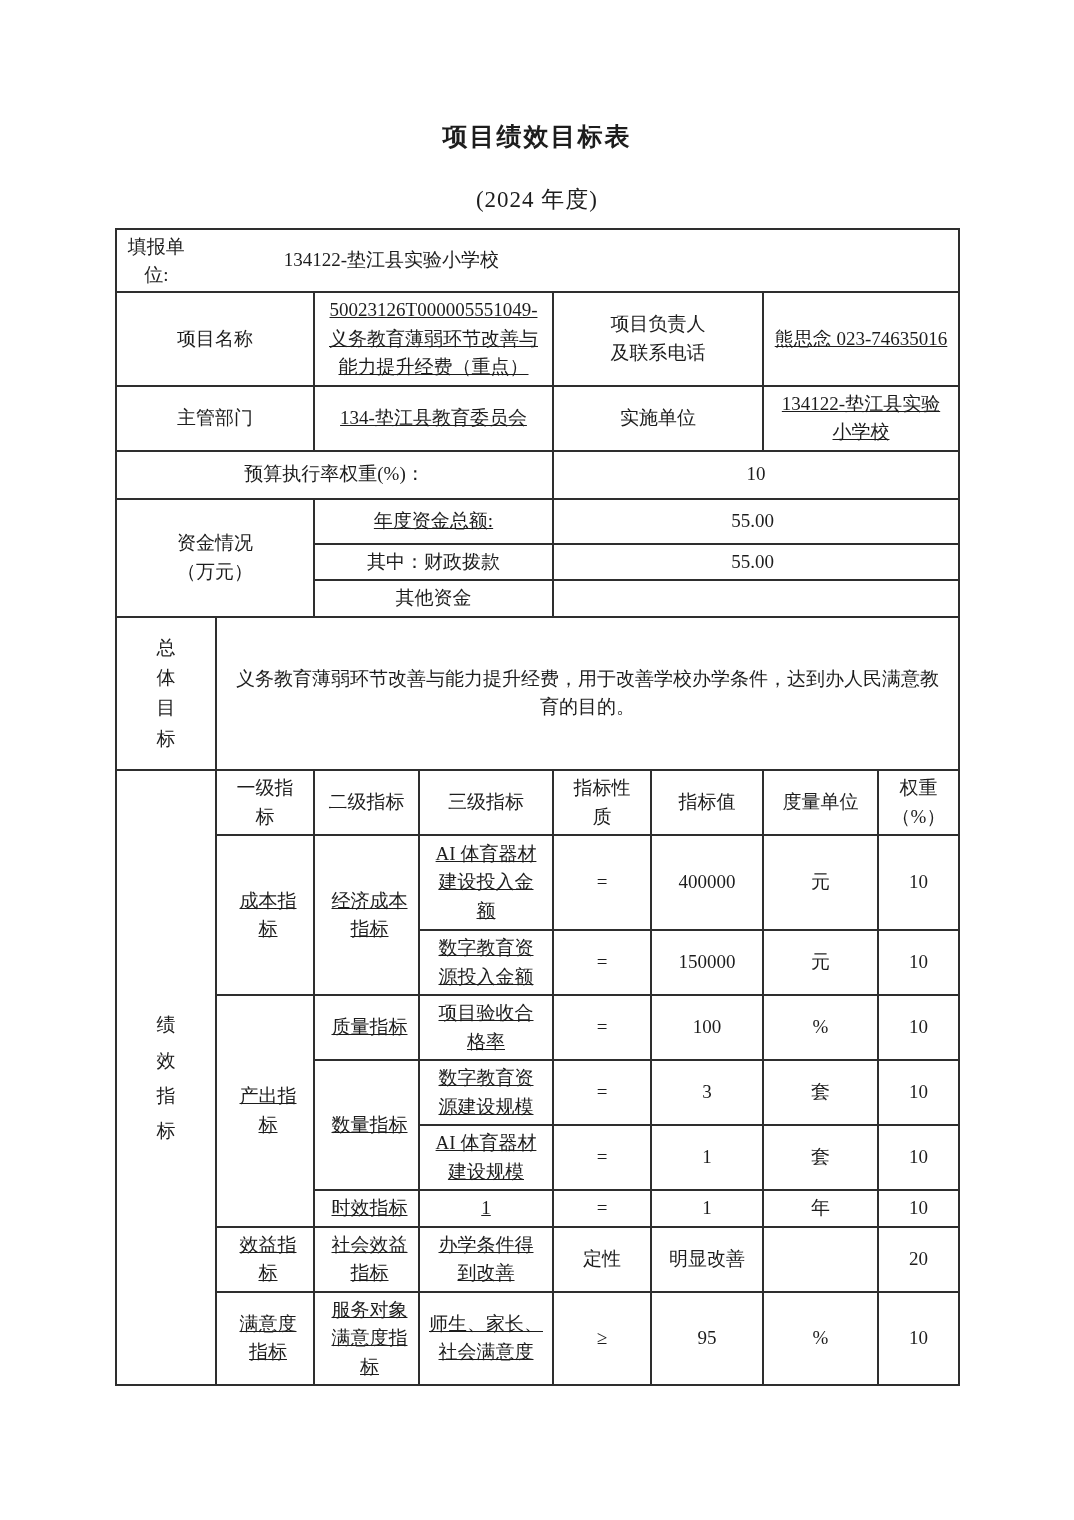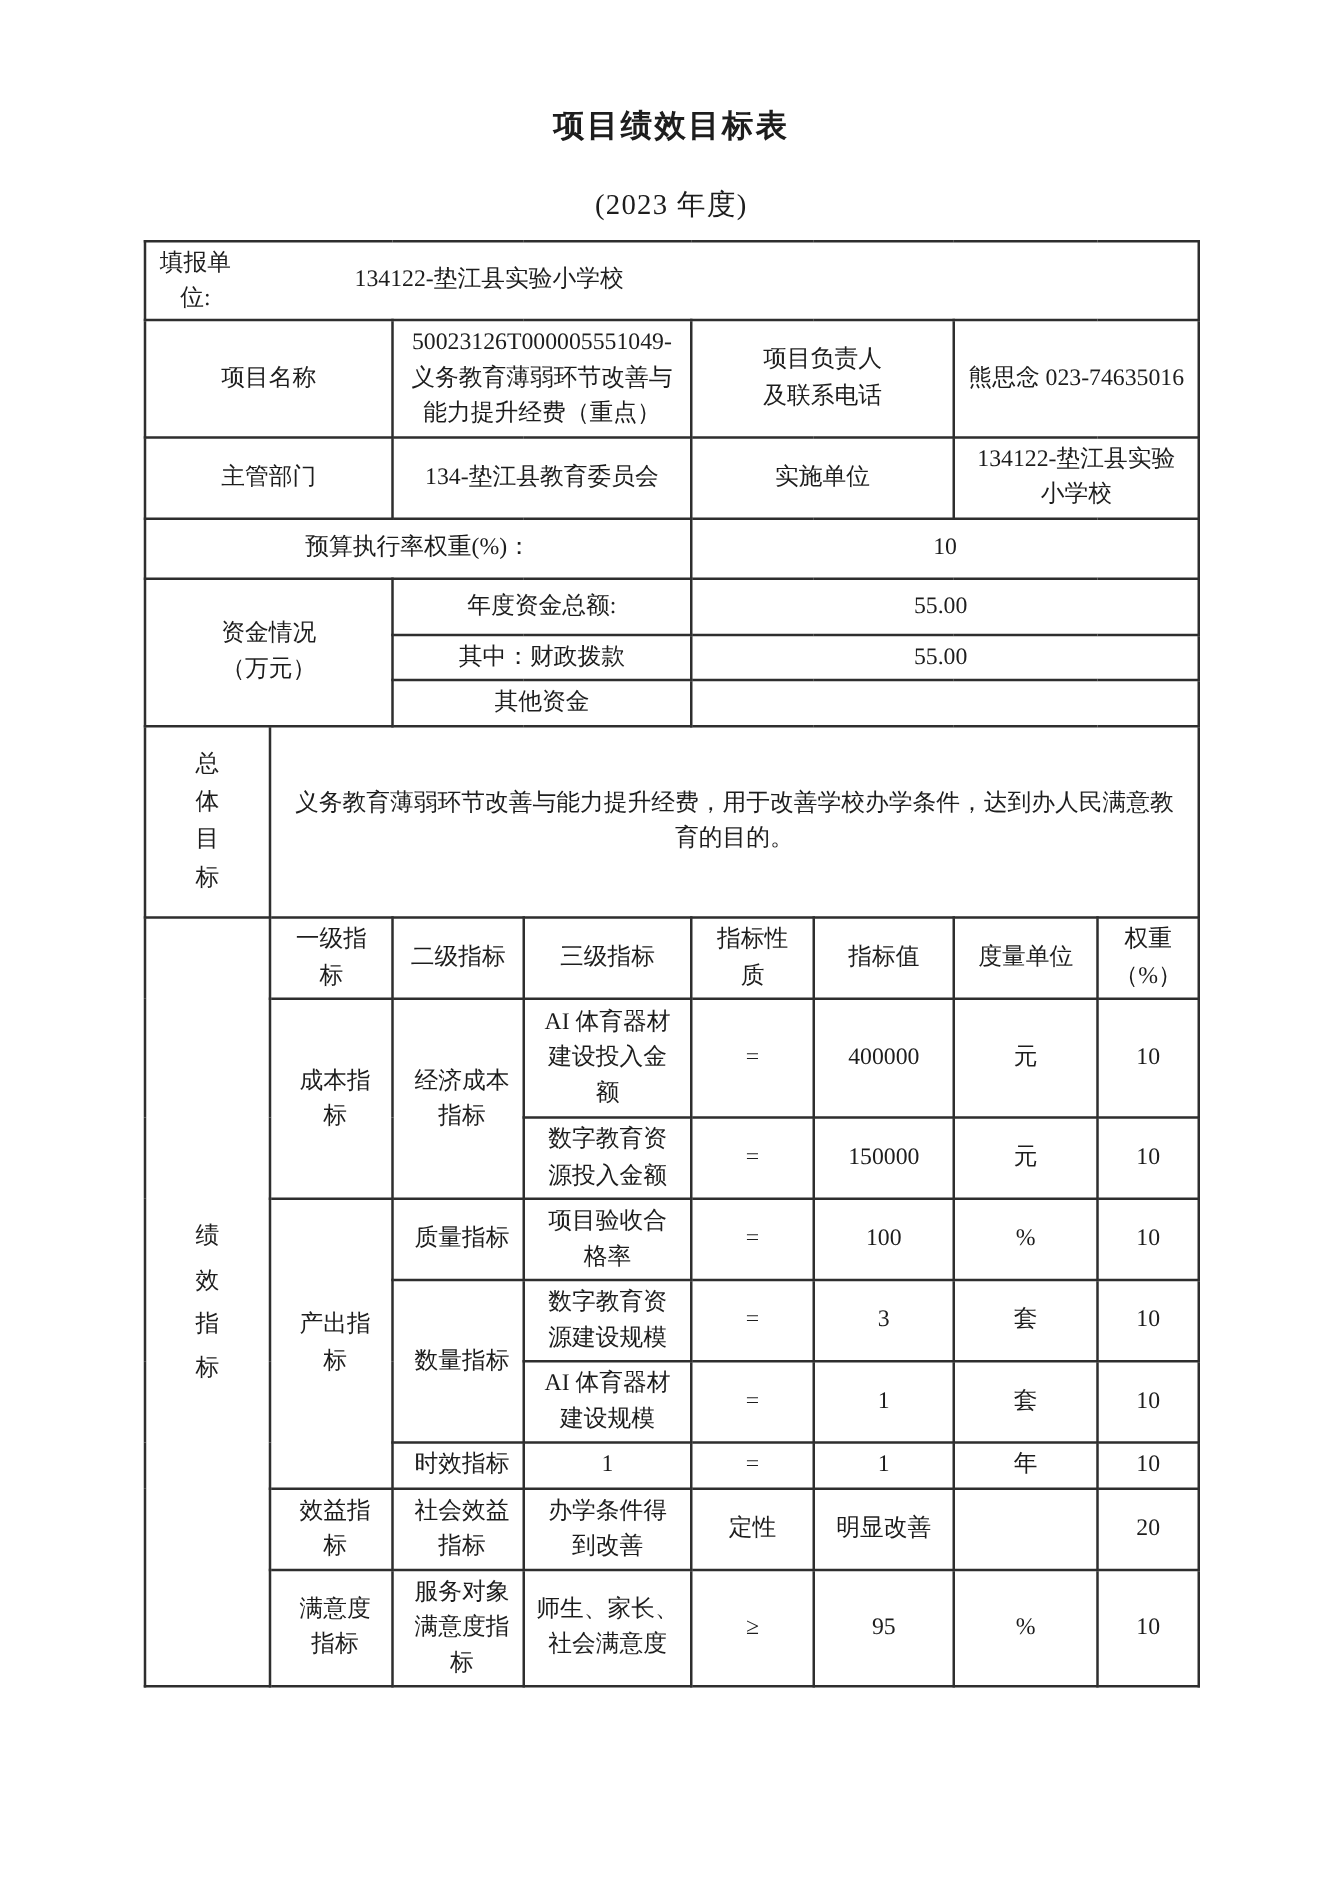--- a/index.html
+++ b/index.html
@@ -9,21 +9,21 @@
   }
   body {
     width: 1074px;
     height: 1520px;
     font-family: "Liberation Serif", "DejaVu Serif", serif;
     color: #1d1d1d;
     position: relative;
   }
   .doc-title {
     margin: 0;
-    padding-top: 84px;
+    padding-top: 120px;
     text-align: center;
     font-size: 25px;
     font-weight: 600;
     letter-spacing: 2px;
   }
   .doc-subtitle {
     margin-top: 31px;
     text-align: center;
     font-size: 23px;
     font-weight: 500;
@@ -38,21 +38,21 @@
   }
   table.doc-table td {
     border: 2px solid #2e2e2e;
     vertical-align: middle;
     text-align: center;
     padding: 3px 6px;
     line-height: 1.5;
     overflow: hidden;
   }
   .preline { white-space: pre-line; }
-  .tl { text-align: left; }
+  .tl { text-align: left; text-decoration: underline; }
   .tr-al { text-align: right; padding-right: 13px !important; }
   .pad12 { padding-left: 12px !important; }
   .pad6  { padding-left: 6px  !important; }
   
   .unit-row-cell { text-align: left; padding-left: 8px !important; }
   .unit-flex { display: flex; align-items: center; gap: 48px; }
   .unit-label {
     width: 3.3em;
     word-break: break-all;
     white-space: normal;
@@ -72,21 +72,21 @@
   .goal-cell {
     text-align: left;
     padding: 24px 14px !important;
     line-height: 1.75;
   }
 </style>
 </head>
 <body>
 
 <h1 class="doc-title">项目绩效目标表</h1>
-<div class="doc-subtitle">(2023 年度)</div>
+<div class="doc-subtitle">(2024 年度)</div>
 
 <table class="doc-table">
   <colgroup>
     <col style="width:100px">
       <col style="width:98px">
       <col style="width:105px">
       <col style="width:134px">
     <col style="width:98px">
       <col style="width:112px">
       <col style="width:115px">

